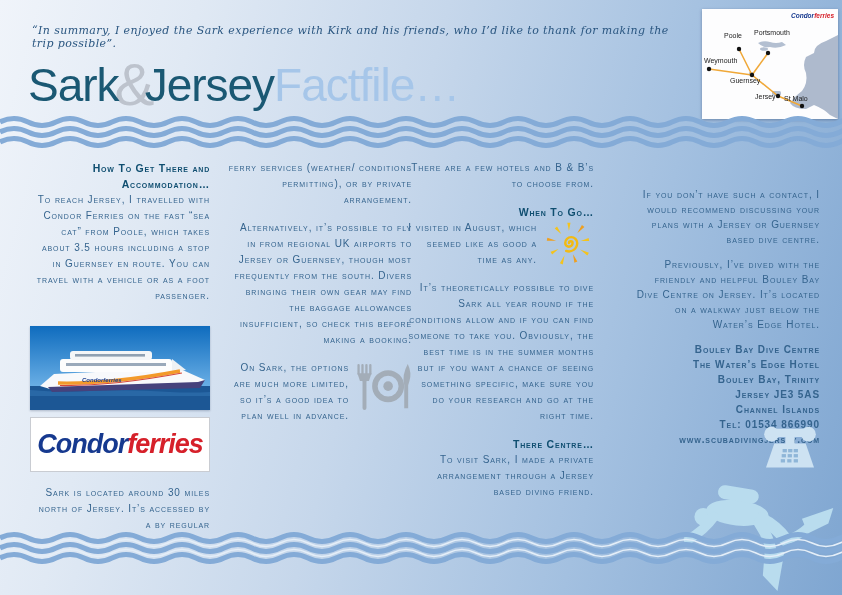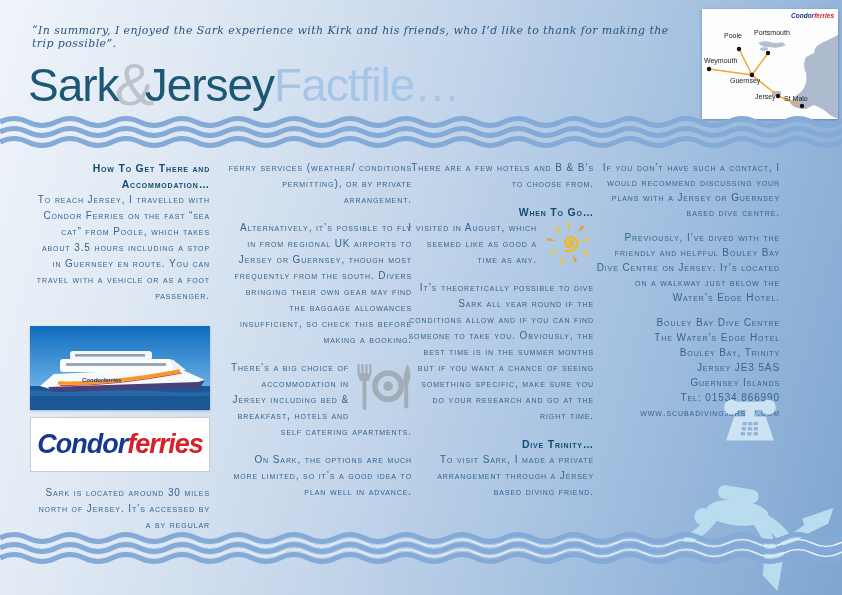--- a/index.html
+++ b/index.html
@@ -22,27 +22,27 @@
   .map svg{position:absolute;inset:0;}
   .map-label{position:absolute;font-size:7px;color:#1c1c1c;letter-spacing:0;}
   .map-logo{position:absolute;top:3px;right:4px;font-size:6.5px;font-style:italic;font-weight:bold;}
   .map-logo .b{color:#16398f}.map-logo .r{color:#d6202a}
   
   .wave{position:absolute;left:0;width:842px;height:38px;}
   .wave-top{top:113px}.wave-bottom{top:529px}
   
   .col{position:absolute;top:160px;text-align:right;}
   .c1{left:30px;width:180px}.c2{left:228px;width:184px}
-  .c3{left:408px;width:186px}.c4{left:596px;width:184px;position:absolute;}
+  .c3{left:408px;width:186px}.c4{left:636px;width:184px;position:absolute;margin-top:27px;}
   .p{font-variant:small-caps;font-size:10px;line-height:16px;letter-spacing:.9px;
      color:#35648e;margin:0 0 12px;}
   .h{font-variant:small-caps;font-size:10.5px;line-height:16px;letter-spacing:.8px;
      font-weight:bold;color:#0f4e70;margin:0;}
   .c4 .p{line-height:15px;margin-bottom:10px;}
-  .addr div{font-variant:small-caps;font-size:10px;line-height:15px;letter-spacing:.9px;color:#35648e;}
+  .addr div{font-variant:small-caps;font-size:10px;line-height:15px;letter-spacing:.9px;color:#35648e;font-weight:bold;}
   .weblink{cursor:pointer;}
   
   .ship{width:180px;height:84px;margin:10px 0 3px;box-shadow:0 1px 2px rgba(10,30,70,.25);}
   .logo-box{width:178px;height:53px;background:#fff;border:1px solid #c9ccd2;
      display:flex;align-items:center;justify-content:center;margin-bottom:13px;}
   .logo-box span{font-size:27px;font-style:italic;font-weight:bold;letter-spacing:-1px;}
   .logo-box .b{color:#16398f}.logo-box .r{color:#d6202a}
   
   .float-ic{float:right;margin:0 0 2px 5px;}
   .phone{position:absolute;top:238px;right:2px;width:56px;height:48px;}
@@ -149,21 +149,20 @@
             <rect x="13.2" y="2" width="2.7" height="13" rx="1.3"></rect>
             <rect x="17.8" y="2" width="2.7" height="13" rx="1.3"></rect>
             <path d="M4 13 h16.5 l-3 9 h-10.5 z"></path>
             <rect x="10" y="20" width="4.6" height="36" rx="2.3"></rect>
             <circle cx="40" cy="28" r="15.5" fill="none" stroke="#a3adb8" stroke-width="6.5"></circle>
             <circle cx="40" cy="28" r="5.6"></circle>
             <path d="M63 2 q5 10 2 20 l-1.5 5 v27 h-4.6 v-27 q-3 -12 4.1 -25 z"></path>
           </g>
         </svg>
       </span>
-      <span>There’s a big choice of accommodation in Jersey including bed &amp; breakfast, hotels and self catering apartments.</span>
     </div>
     <div class="p">On Sark, the options are much more limited, so it’s a good idea to plan well in advance.</div>
   </div>
 
   <div class="col c3">
     <div class="p">There are a few hotels and B &amp; B’s to choose from.</div>
     <div class="h">When To Go…</div>
     <div class="p">
       <span class="float-ic">
         <svg width="52" height="48" viewBox="0 0 56 52">
@@ -195,33 +194,33 @@
             <g transform="rotate(320 29 25)">
                 <polygon points="27.3,3 30.7,3 29,12"></polygon>
               </g>
           </g>
           <path d="M29 25 a2 2 0 0 1 4 0 a4 4 0 0 1 -8 0 a6.5 6.5 0 0 1 13 0 a9 9 0 0 1 -12 8.5" fill="none" stroke="#f2ba12" stroke-width="2.6" stroke-linecap="round"></path>
         </svg>
       </span>
       <span>I visited in August, which seemed like as good a time as any.</span>
     </div>
     <div class="p">It’s theoretically possible to dive Sark all year round if the conditions allow and if you can find someone to take you. Obviously, the best time is in the summer months but if you want a chance of seeing something specific, make sure you do your research and go at the right time.</div>
-    <div class="h">Dive Trinity…</div>
+    <div class="h">There Centre…</div>
     <div class="p">To visit Sark, I made a private arrangement through a Jersey based diving friend.</div>
   </div>
 
   <div class="col c4">
     <div class="p">If you don’t have such a contact, I would recommend discussing your plans with a Jersey or Guernsey based dive centre.</div>
     <div class="p">Previously, I’ve dived with the friendly and helpful Bouley Bay Dive Centre on Jersey. It’s located on a walkway just below the Water’s Edge Hotel.</div>
     <div class="addr">
       <div>Bouley Bay Dive Centre</div>
       <div>The Water’s Edge Hotel</div>
       <div>Bouley Bay, Trinity</div>
       <div>Jersey JE3 5AS</div>
-      <div>Guernsey Islands</div>
+      <div>Channel Islands</div>
       <div>Tel: 01534 866990</div>
       <div class="weblink">www.scubadivingjersey.com</div>
     </div>
     <span class="phone">
       <svg width="56" height="48" viewBox="0 0 60 52">
         <g fill="#cde2f2">
           <circle cx="10" cy="10" r="8"></circle>
           <circle cx="50" cy="10" r="8"></circle>
           <rect x="8" y="4" width="44" height="9" rx="4.5"></rect>
           <rect x="25" y="12" width="10" height="10"></rect>

